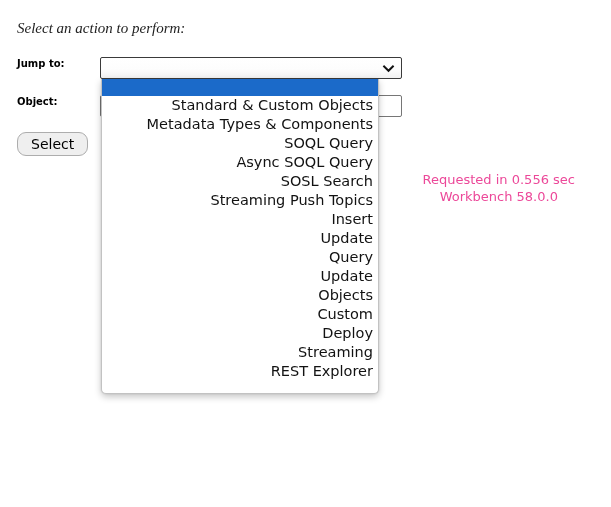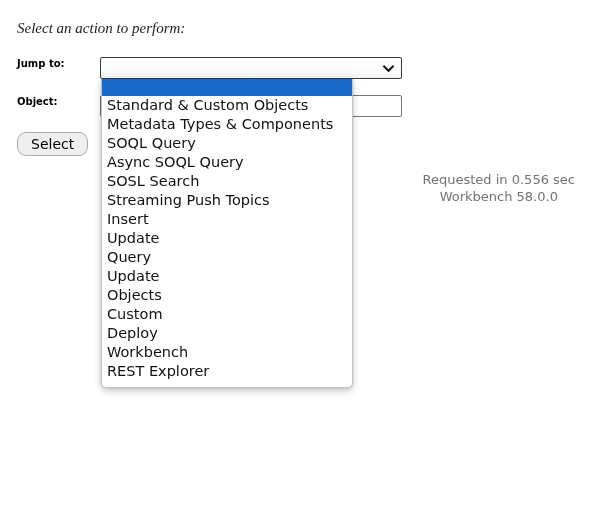--- a/index.html
+++ b/index.html
@@ -109,31 +109,32 @@
     border-radius: 9px;
     line-height: 1.15;
     cursor: default;
   }
 
   
   .dropdown-popup {
     position: absolute;
     left: 101px;
     top: 79px;
-    width: 252px;
+    width: 278px;
     box-sizing: border-box;
     background: #ffffff;
     border: 1px solid #c2c2c2;
     border-top: none;
     border-bottom-left-radius: 5px;
     border-bottom-right-radius: 5px;
     box-shadow: 0 3px 7px rgba(0,0,0,0.22), 0 0 2px rgba(0,0,0,0.12);
     overflow: hidden;
-    padding-bottom: 6px;
+    padding-bottom: 12px;
     z-index: 30;
+    text-align: right;
   }
   .dropdown-option {
     height: 19px;
     line-height: 19px;
     padding: 0 5px;
     font-family: "DejaVu Sans", "Liberation Sans", sans-serif;
     font-size: 14.5px;
     color: #121212;
     white-space: nowrap;
     overflow: hidden;
@@ -149,21 +150,21 @@
   }
 
   
   .status-block {
     position: absolute;
     right: 36px;
     top: 171px;
     text-align: center;
     font-family: "DejaVu Sans", "Liberation Sans", sans-serif;
     font-size: 13px;
-    color: #737373;
+    color: #ec4899;
     line-height: 17px;
     white-space: nowrap;
   }
 </style>
 </head>
 <body>
 
 <div class="page-heading">Select an action to perform:</div>
 
 <div class="form-row row-jump">
@@ -193,21 +194,21 @@
     <div class="dropdown-option">Async SOQL Query</div>
     <div class="dropdown-option">SOSL Search</div>
     <div class="dropdown-option">Streaming Push Topics</div>
     <div class="dropdown-option">Insert</div>
     <div class="dropdown-option">Update</div>
     <div class="dropdown-option">Query</div>
     <div class="dropdown-option">Update</div>
     <div class="dropdown-option">Objects</div>
     <div class="dropdown-option">Custom</div>
     <div class="dropdown-option">Deploy</div>
-    <div class="dropdown-option">Workbench</div>
+    <div class="dropdown-option">Streaming</div>
     <div class="dropdown-option">REST Explorer</div>
   </div>
 
 <button class="select-button">Select</button>
 
 <div class="status-block">
   <div>Requested in 0.556 sec</div>
   <div>Workbench 58.0.0</div>
 </div>
 

